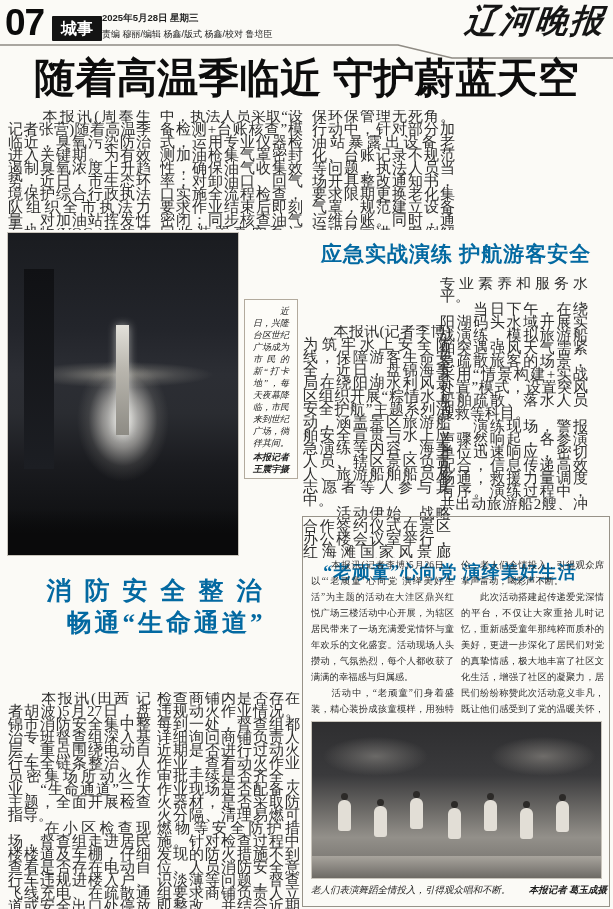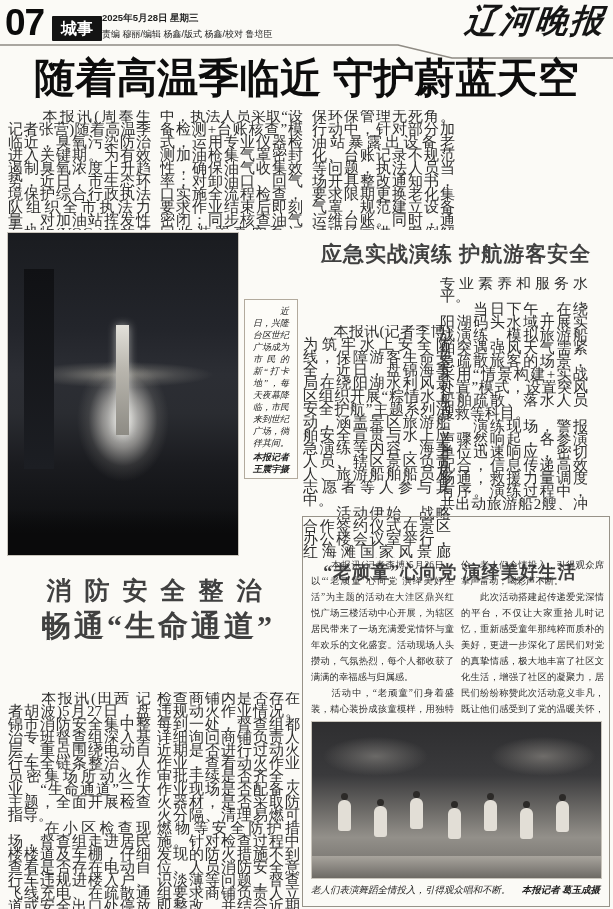--- a/index.html
+++ b/index.html
@@ -14,24 +14,24 @@
   .dateline{left:102px;top:12px;font-size:9.5px;font-weight:700;color:#1e1e1e;
             font-family:"Liberation Sans","DejaVu Sans",sans-serif;}
   .credits{left:102px;top:28px;font-size:9px;color:#1e1e1e;
            font-family:"Liberation Sans","DejaVu Sans",sans-serif;}
   .masthead{right:8px;top:2px;font-size:33px;font-weight:700;font-style:italic;color:#151515;
             transform:skewX(-6deg);letter-spacing:2px;line-height:1.2;}
   .header-rule{left:0;top:0;width:613px;height:62px;}
   
   .lead-headline{left:0;top:56px;width:613px;text-align:center;font-size:41px;font-weight:900;
                  color:#0d0d0d;font-family:"Liberation Sans","DejaVu Sans",sans-serif;line-height:1.1;}
-  .h2{font-weight:800;color:#404040;text-align:center;}
+  .h2{font-weight:800;color:#0369a1;text-align:center;}
   .a2-headline{left:300px;top:240px;width:312px;font-size:21px;letter-spacing:1px;}
   .a3-h1{left:0;top:574px;width:300px;font-size:25px;letter-spacing:13px;padding-left:21px;box-sizing:border-box;}
-  .a3-h2{left:8px;top:606px;width:300px;font-size:30px;letter-spacing:3px;}
+  .a3-h2{left:16px;top:606px;width:300px;font-size:25px;letter-spacing:3px;}
   .a4-headline{left:302px;top:525px;width:296px;font-size:18px;letter-spacing:1px;margin-top:35px;}
   
   .col{font-size:15px;line-height:13px;text-align:justify;color:#2d2d2d;
        white-space:pre-line;overflow:hidden;}
   .c-a1{top:110px;height:120px;width:143px;}
   .a1c1{left:8px;}  .a1c2{left:160px;} .a1c3{left:312px;} .a1c4{left:464px;}
   .c-a2{top:277px;height:233px;width:148px;}
   .a2c1{left:303px;margin-top:48px;} .a2c2{left:440px;}
   .c-a3{top:648px;height:257px;width:143px;margin-top:44px;}
   .a3c1{left:8px;}  .a3c2{left:157px;}
@@ -59,21 +59,21 @@
     background-image:
       radial-gradient(ellipse 70px 26px at 22% 22%, rgba(120,118,115,.8), rgba(0,0,0,0) 75%),
       radial-gradient(ellipse 70px 26px at 80% 22%, rgba(125,122,118,.8), rgba(0,0,0,0) 75%),
       linear-gradient(180deg,#2e2e30 0%,#3a3a3c 34%,#6b6966 56%,#93908a 74%,#7e7b76 88%,#5d5b58 100%);
     overflow:hidden;}
   .fig{position:absolute;width:13px;height:31px;background:#e2ded6;border-radius:6px 6px 3px 3px;}
   .fig::before{content:"";position:absolute;top:-7px;left:3px;width:7px;height:7px;border-radius:50%;background:#2c2a28;}
   .p2-floor{left:0;bottom:0;width:100%;height:22px;background:linear-gradient(180deg,#a8a49d,#6d6a65);}
   
   .p2cap{left:311px;top:884px;width:215px;font-size:9.5px;font-style:italic;color:#1d1d1d;}
-  .p2credit{right:13px;top:884px;font-size:9.5px;font-style:italic;font-weight:700;color:#1d1d1d;}
+  .p2credit{right:6px;top:884px;font-size:9.5px;font-style:italic;font-weight:700;color:#1d1d1d;}
 </style>
 </head>
 <body>
 
 <div id="page">
 
   <svg class="abs header-rule" viewBox="0 0 613 62">
     <polyline points="0,45 398,45 452,58 613,58" fill="none" stroke="#8f8b84" stroke-width="1.5"></polyline>
   </svg>
   <div class="abs pagenum">07</div>

